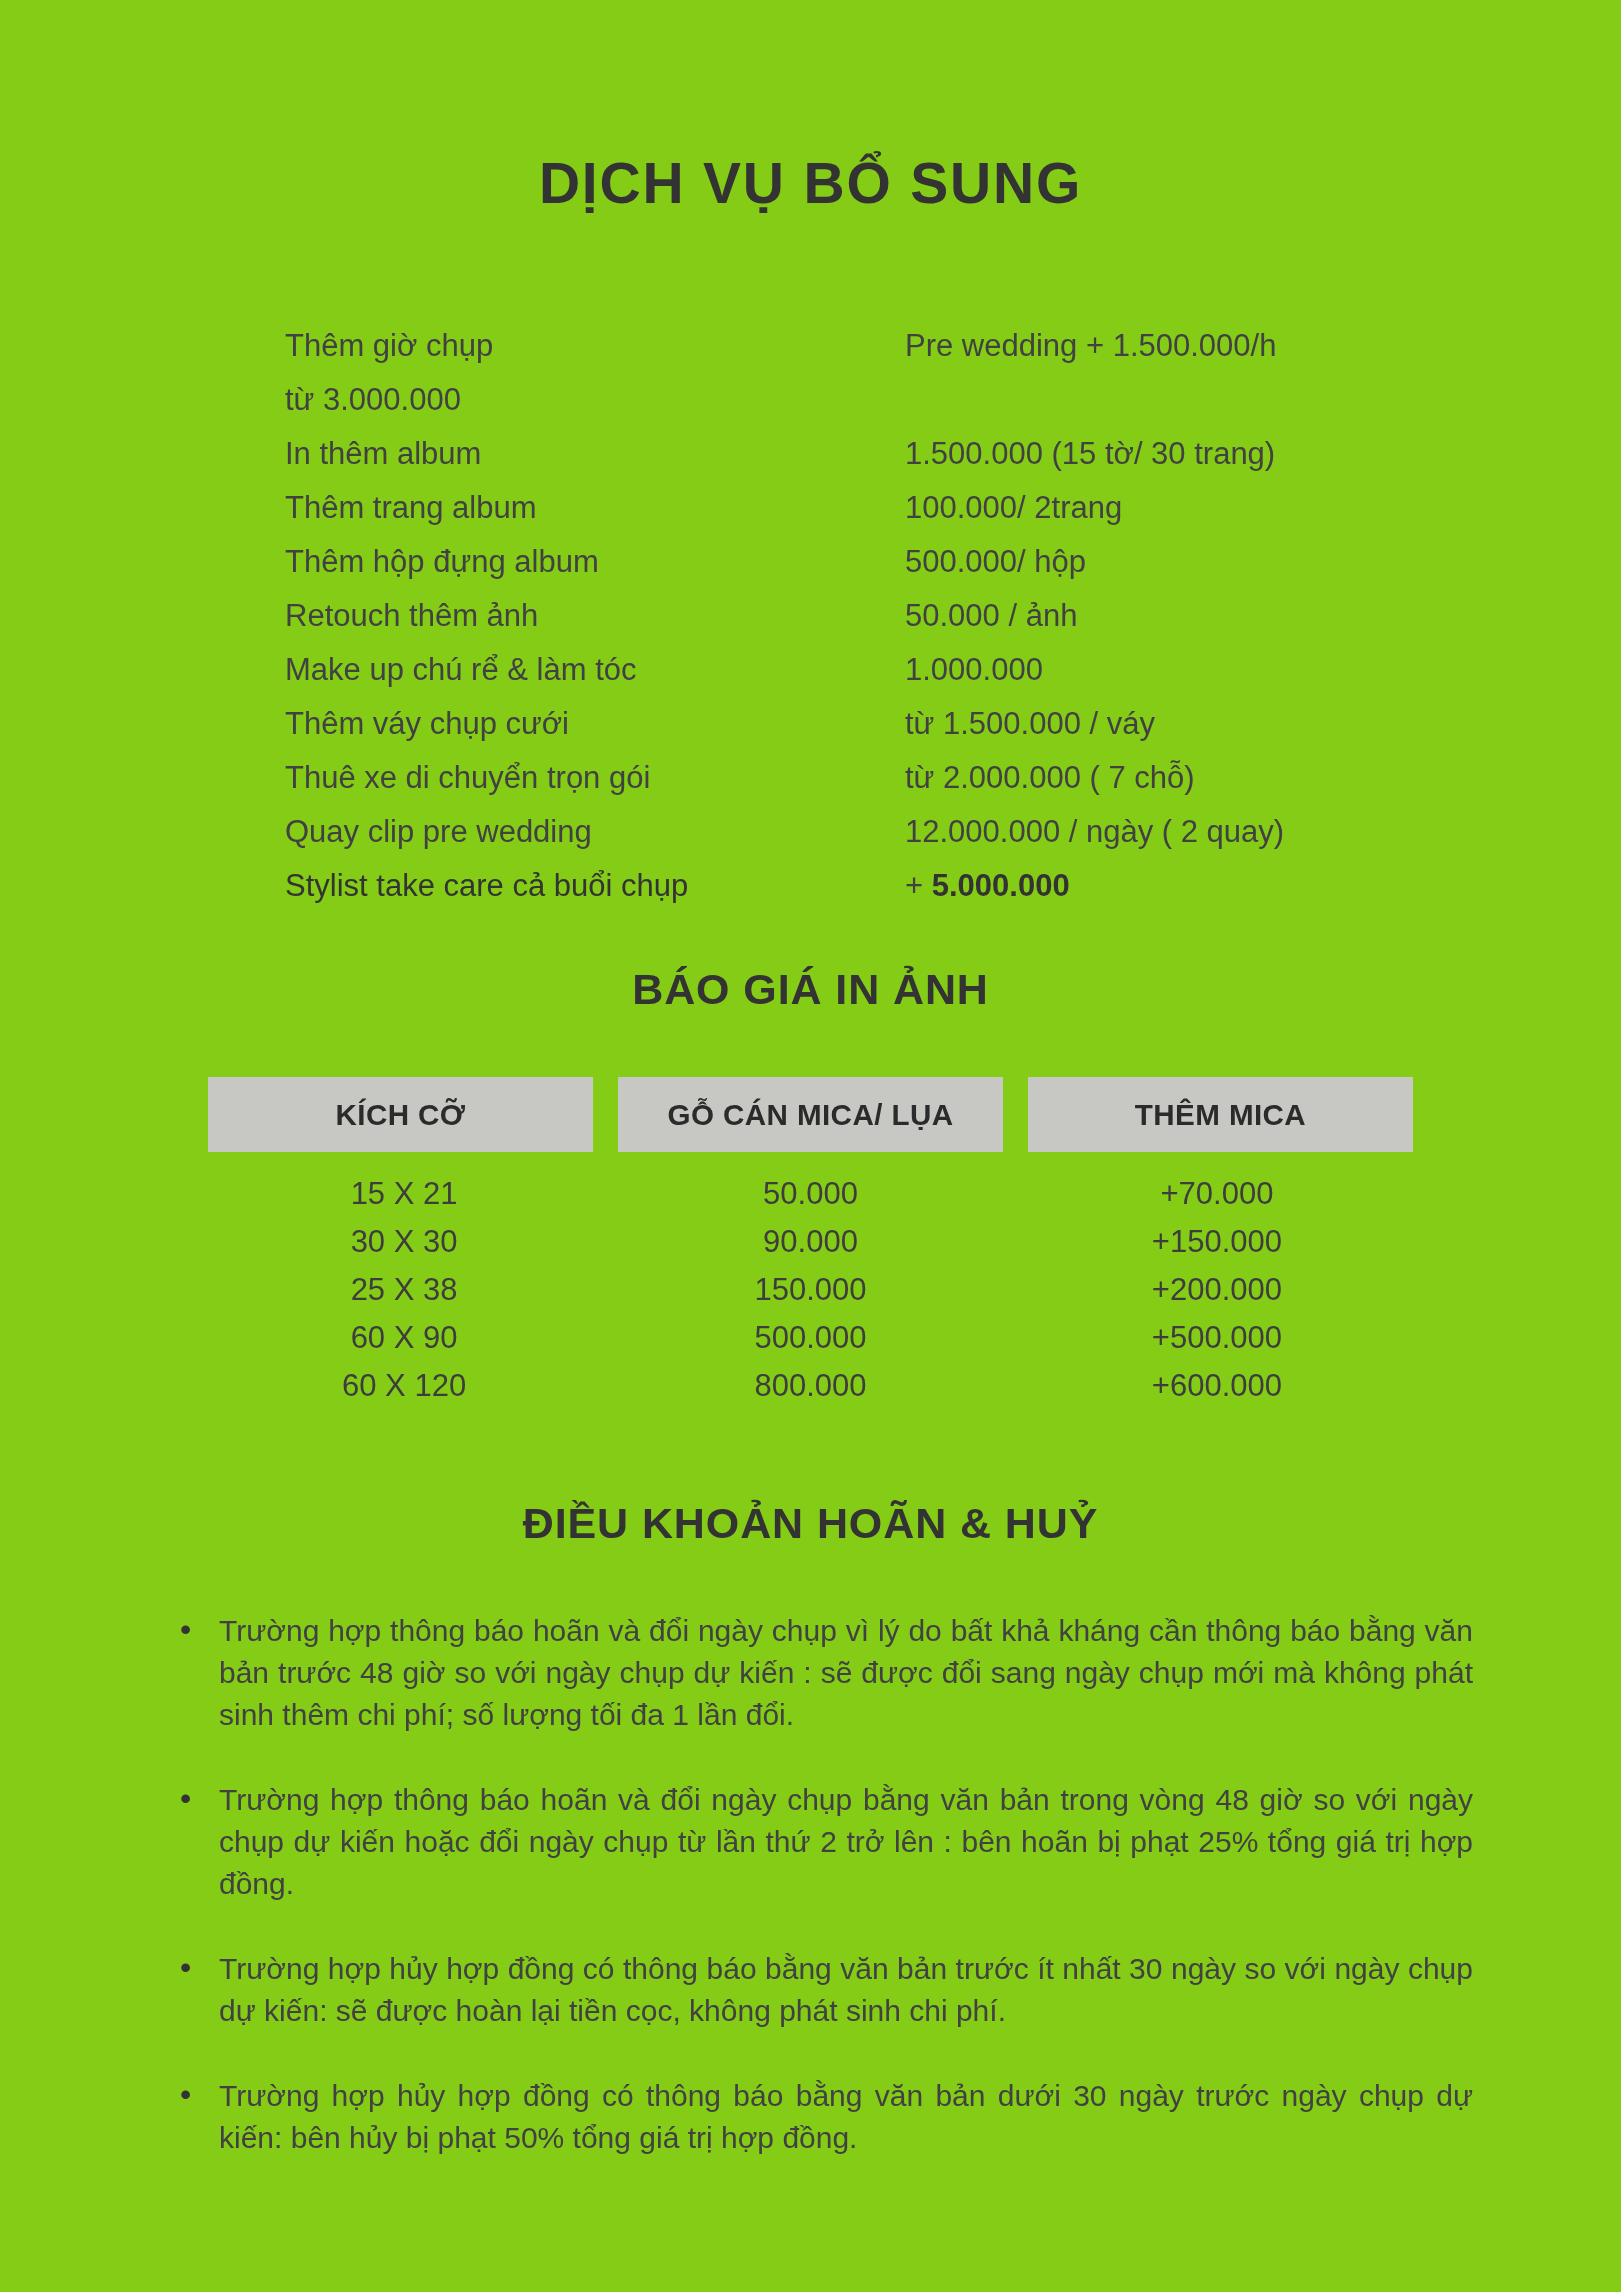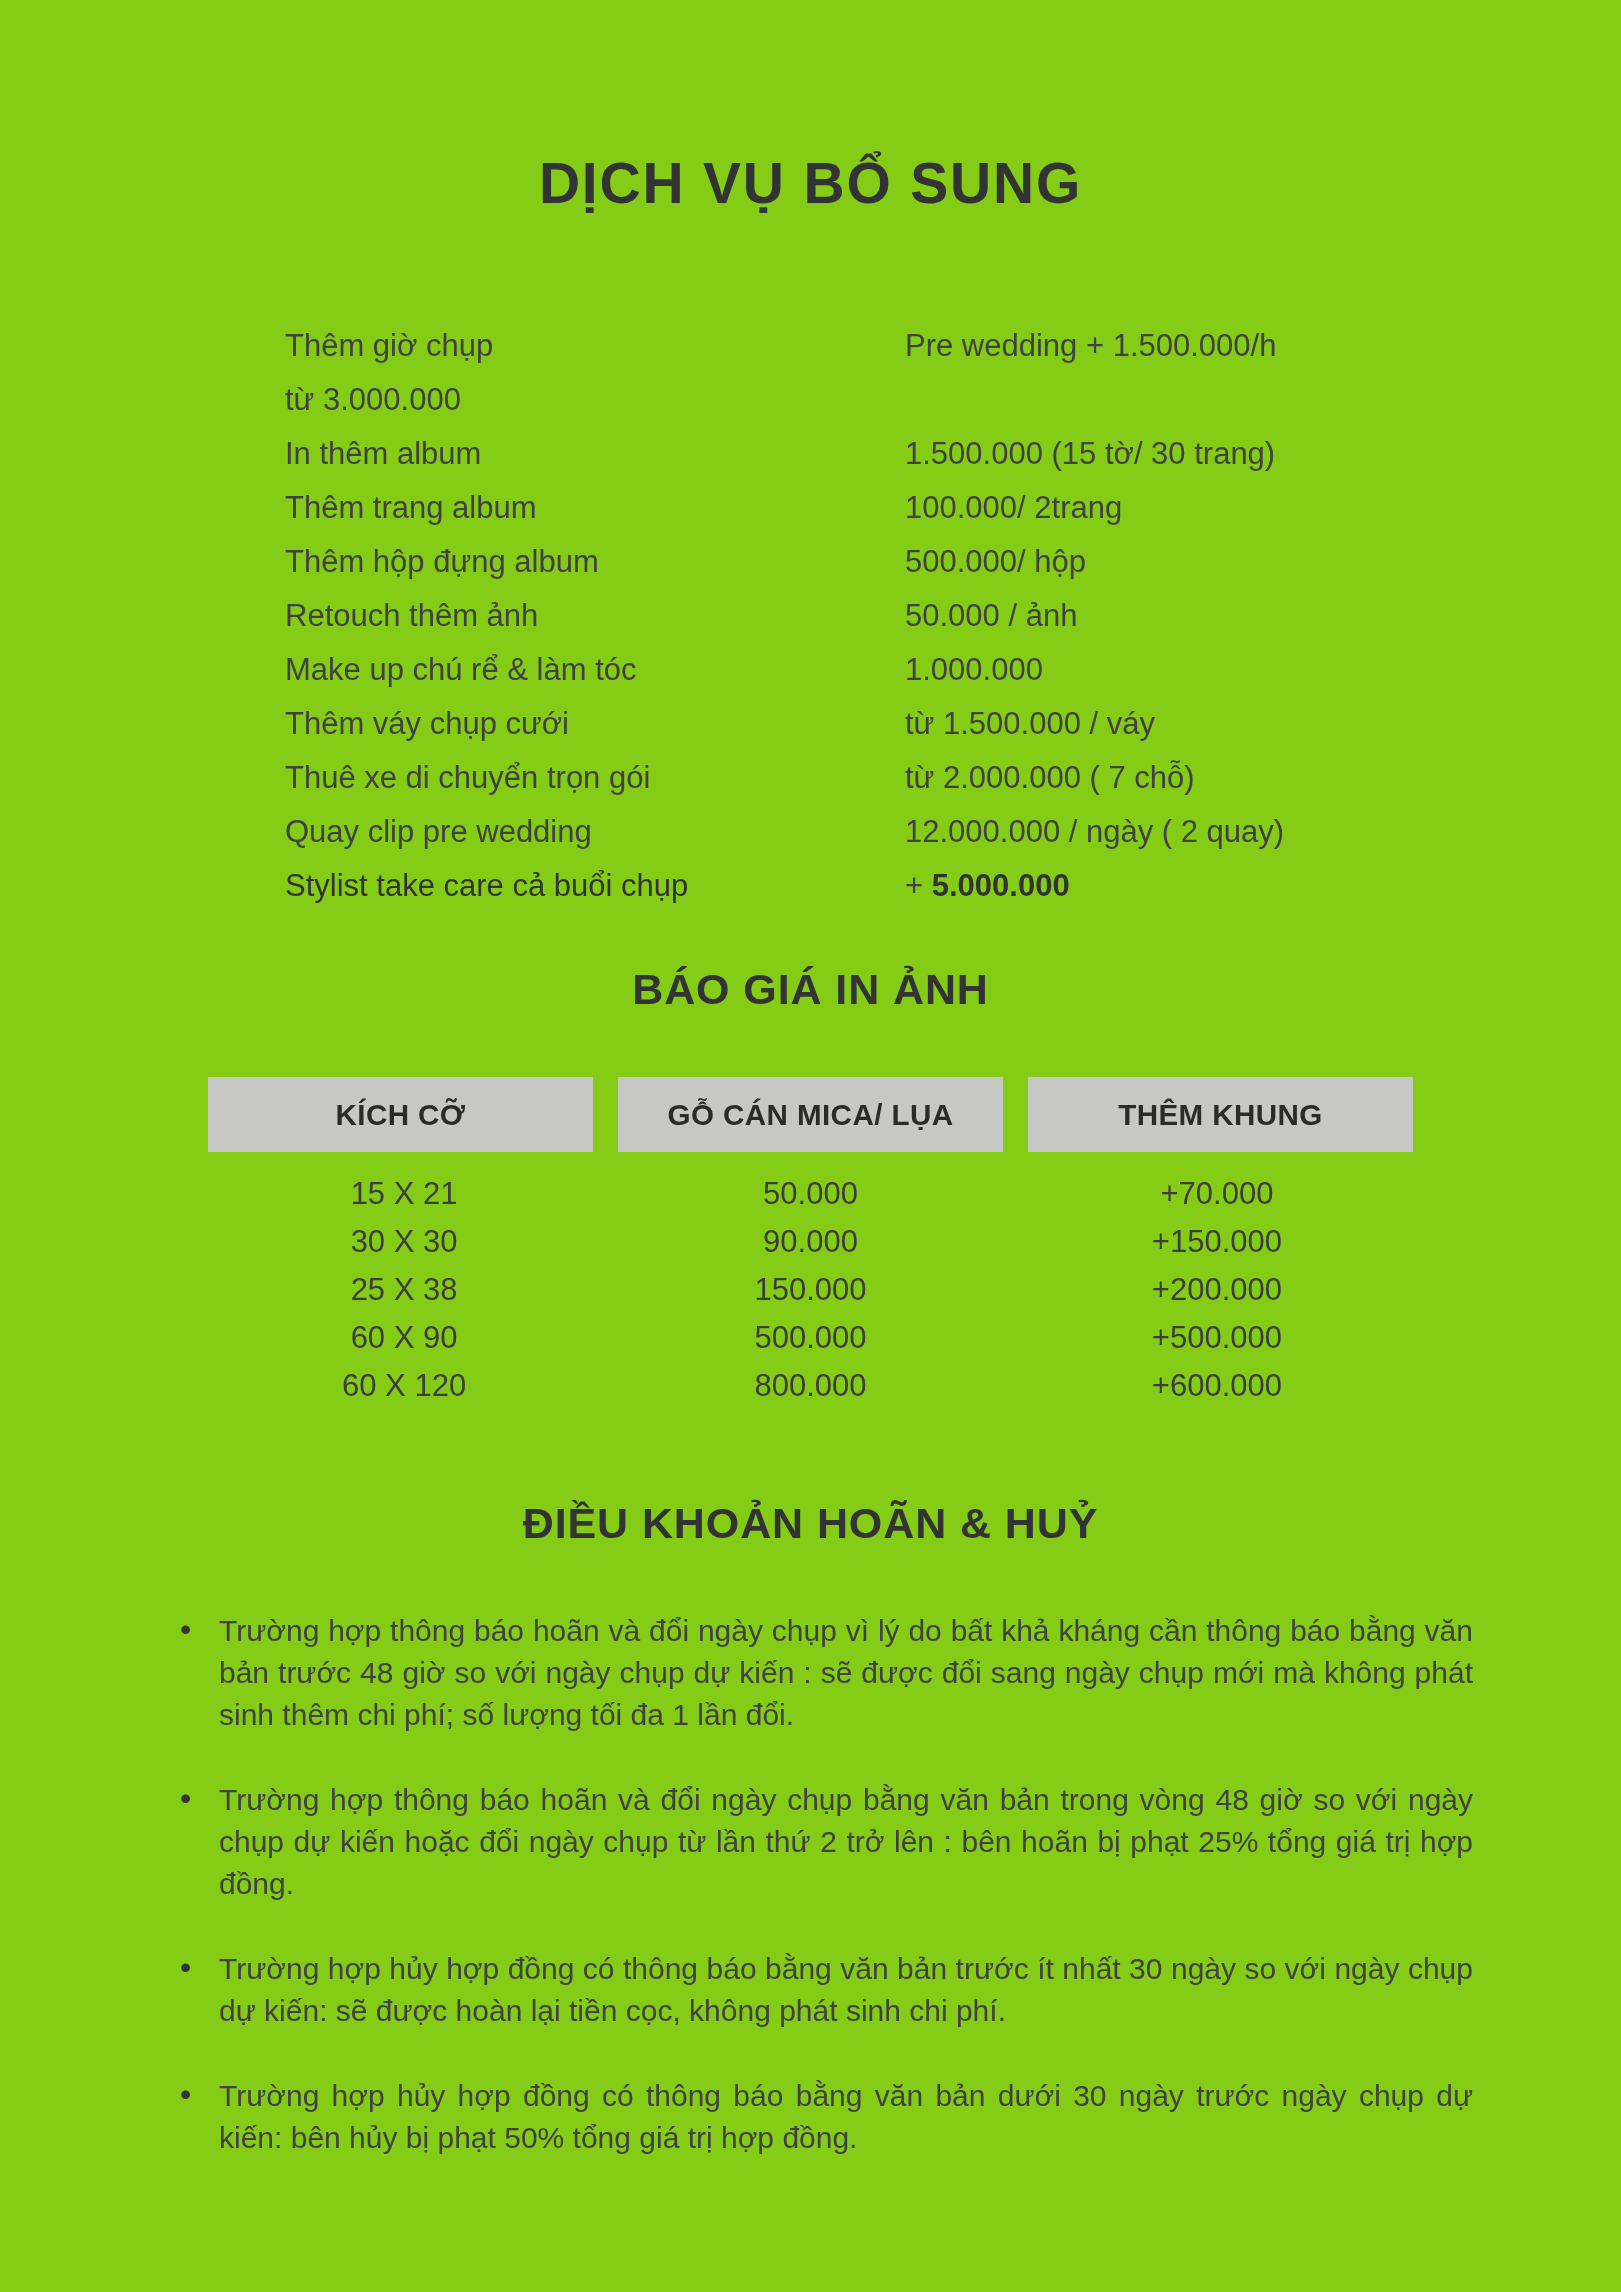--- a/index.html
+++ b/index.html
@@ -160,21 +160,21 @@
         <span class="service-value"><span>+ </span><span class="service-value-bold">5.000.000</span></span>
       </div>
     </div>
 
   <div class="section-heading" id="print-heading">BÁO GIÁ IN ẢNH</div>
 
   <div class="price-table">
     <div class="pt-header">
         <div class="pt-header-cell">KÍCH CỠ</div>
         <div class="pt-header-cell">GỖ CÁN MICA/ LỤA</div>
-        <div class="pt-header-cell">THÊM KHUNG</div>
+        <div class="pt-header-cell">THÊM MICA</div>
       </div>
     <div class="pt-body">
         <div class="pt-row">
           <div class="pt-cell">15 X 21</div>
           <div class="pt-cell">50.000</div>
           <div class="pt-cell">+70.000</div>
         </div>
         <div class="pt-row">
           <div class="pt-cell">30 X 30</div>
           <div class="pt-cell">90.000</div>

